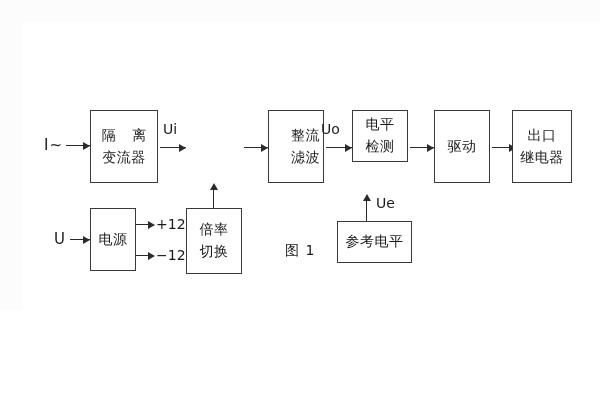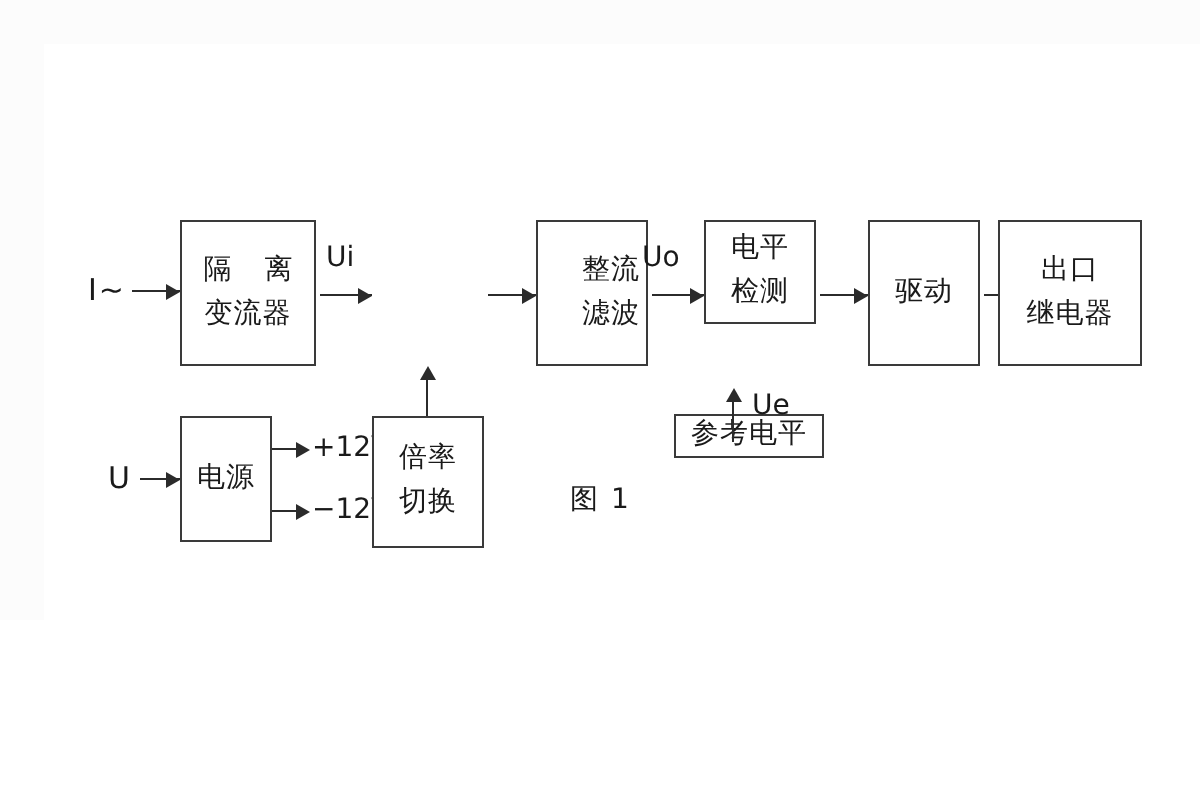--- a/index.html
+++ b/index.html
@@ -133,21 +133,21 @@
   <div class="hline" style="left:410px; top:147px; width:24px;"></div>
   <div class="arrow-r" style="left:427px; top:144px;"></div>
 
   <div class="block" style="left:434px; top:110px; width:56px; height:73px;">
     <span class="ln">驱动</span>
   </div>
 
   <div class="hline" style="left:492px; top:147px; width:24px;"></div>
   <div class="arrow-r" style="left:509px; top:144px;"></div>
 
-  <div class="block" style="left:499px; top:110px; width:72px; height:73px;">
+  <div class="block" style="left:512px; top:110px; width:60px; height:73px;">
     <span class="ln">出口</span>
     <span class="ln">继电器</span>
   </div>
 
   <div class="txt port" style="left:54px; top:232px;">U</div>
   <div class="hline" style="left:70px; top:239px; width:20px;"></div>
   <div class="arrow-r" style="left:83px; top:236px;"></div>
 
   <div class="block" style="left:90px; top:208px; width:46px; height:63px;">
     <span class="ln">电源</span>
@@ -162,21 +162,21 @@
   <div class="txt rail" style="left:156px; top:248px;">−12V</div>
 
   <div class="block" style="left:186px; top:208px; width:56px; height:66px;">
     <span class="ln">倍率</span>
     <span class="ln">切换</span>
   </div>
 
   <div class="vline" style="left:213px; top:188px; height:20px;"></div>
   <div class="arrow-u" style="left:210px; top:183px;"></div>
 
-  <div class="block" style="left:337px; top:207px; width:75px; height:22px;">
+  <div class="block" style="left:337px; top:221px; width:75px; height:42px;">
     <span class="ln">参考电平</span>
   </div>
 
   <div class="vline" style="left:366px; top:199px; height:22px;"></div>
   <div class="arrow-u" style="left:363px; top:194px;"></div>
   <div class="txt sig" style="left:376px; top:196px;">Ue</div>
 
   <div class="txt caption" style="left:285px; top:243px;">图 1</div>
 
 </div>

